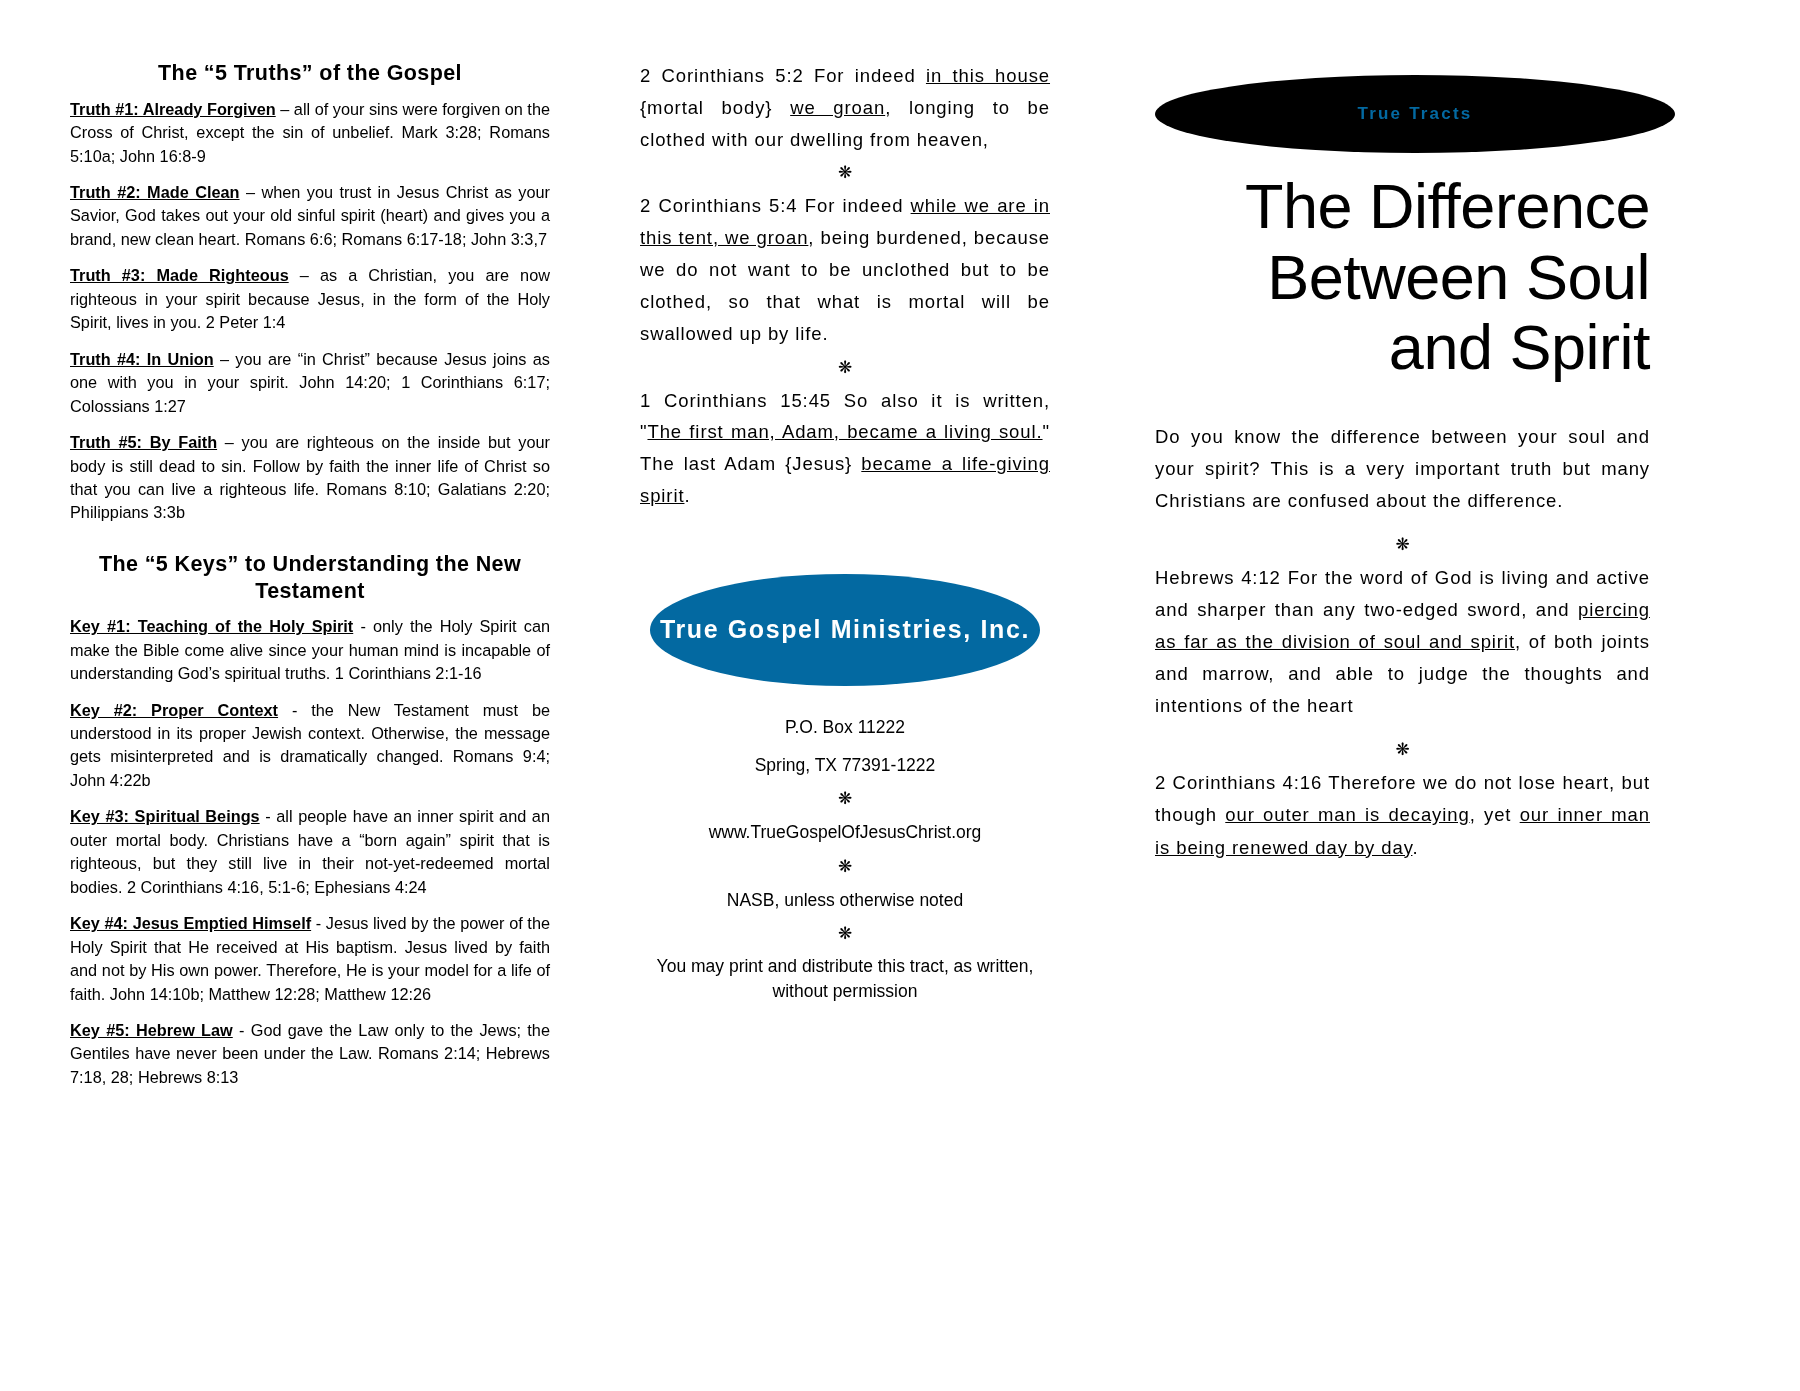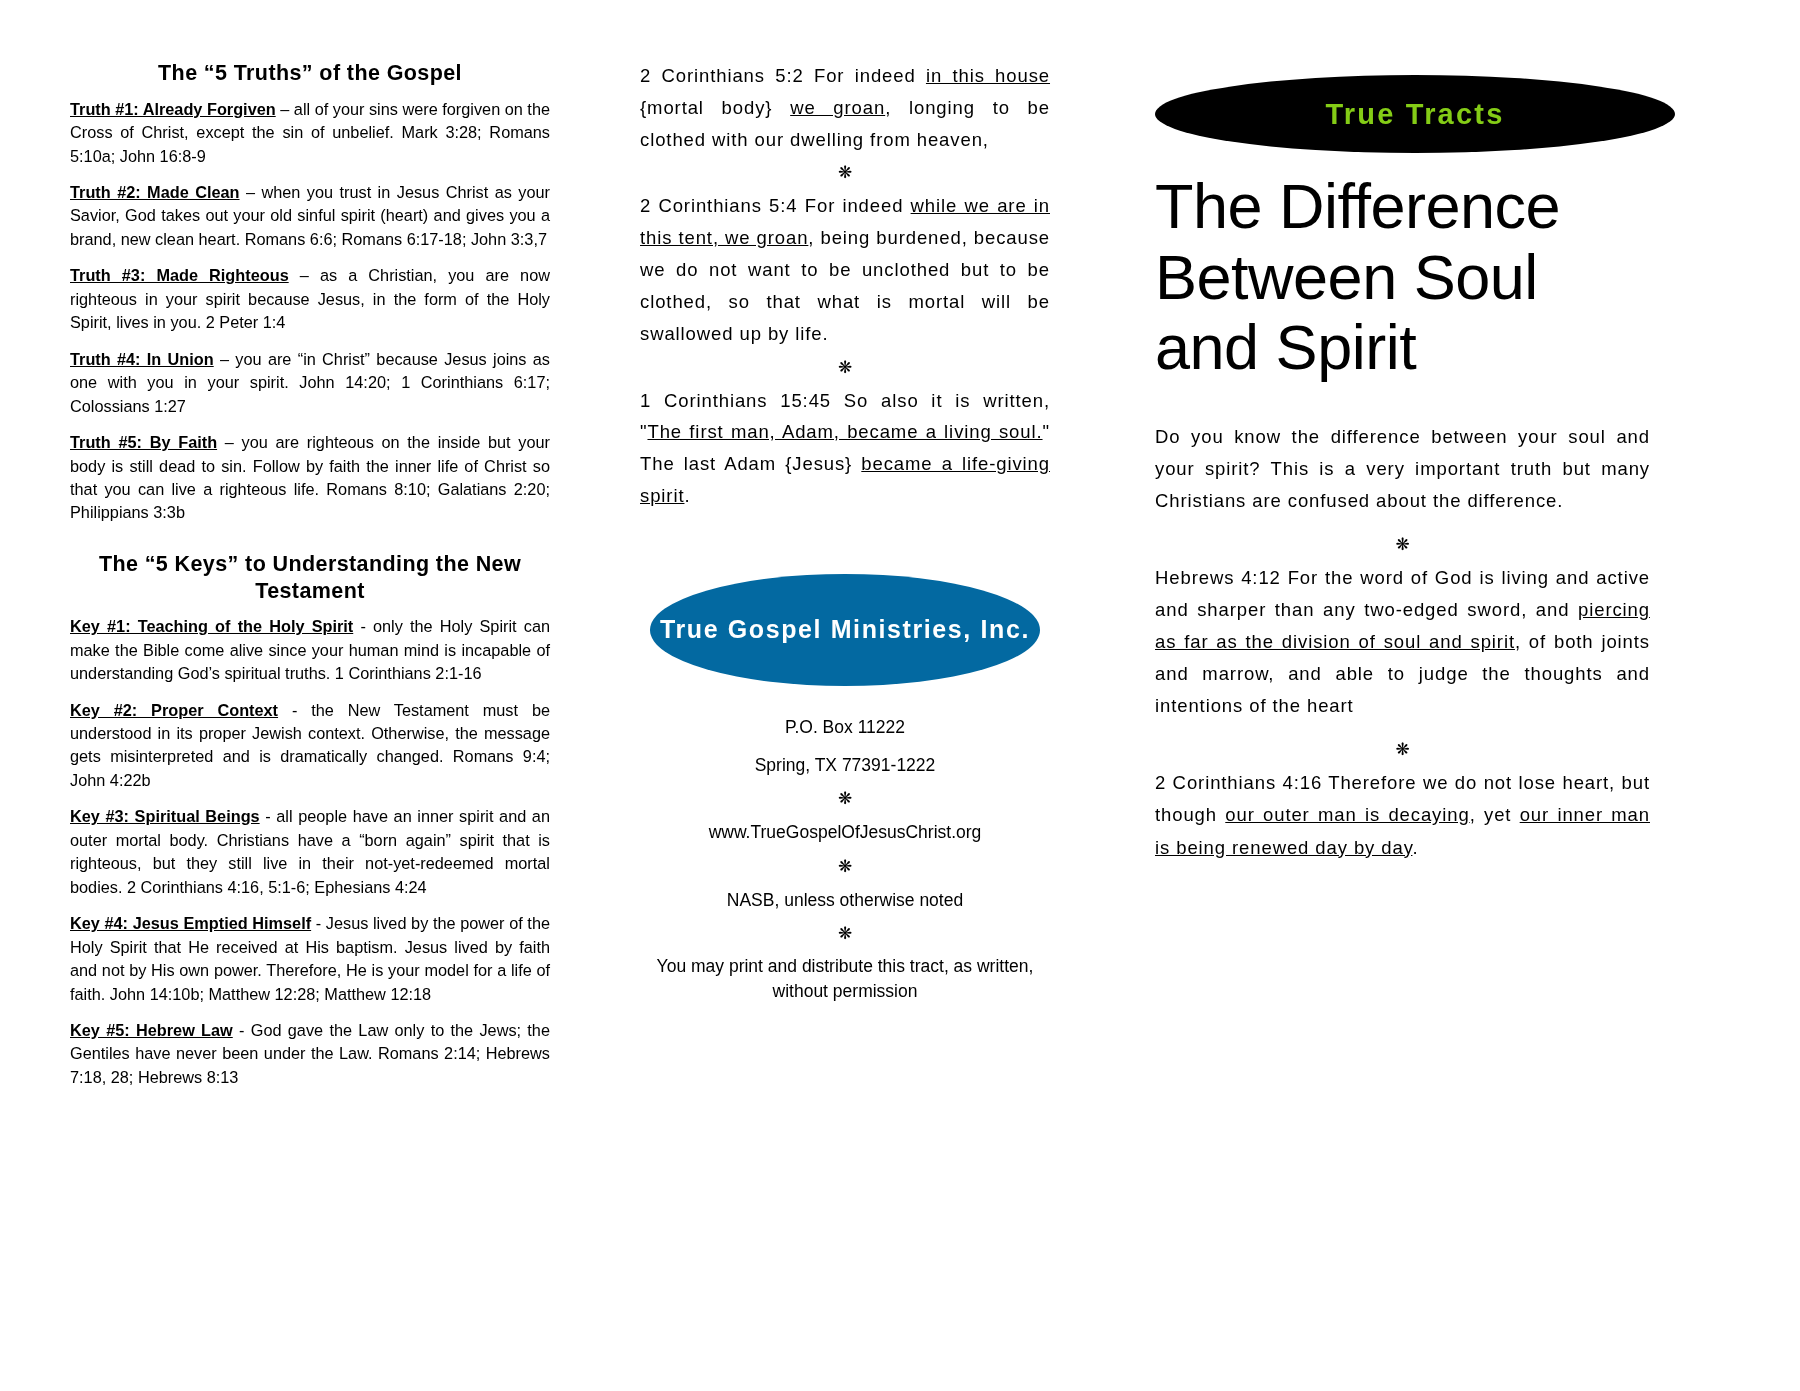--- a/index.html
+++ b/index.html
@@ -115,32 +115,32 @@
   .contact .two-line {
     line-height: 1.45;
   }
 
   
   .ellipse-top {
     width: 520px;
     height: 78px;
     border-radius: 50%;
     background: #000000;
-    color: #84cc16;
+    color: #0369a1;
     display: flex;
     align-items: center;
     justify-content: center;
-    font-size: 29px;
+    font-size: 17px;
     font-weight: bold;
     letter-spacing: 2.2px;
     margin: 15px 0 0 0;
   }
   .title {
     margin: 18px 0 8px 0;
-    text-align: left;
+    text-align: right;
     font-size: 63px;
     line-height: 1.12;
     font-weight: normal;
     font-family: "Liberation Sans", sans-serif;
     letter-spacing: -0.5px;
   }
   .intro {
     margin-top: 38px;
     font-size: 18.5px;
     line-height: 1.74;
@@ -161,21 +161,21 @@
     <p class="body-para"><span class="lead">Truth #2: Made Clean</span><span> – when you trust in Jesus Christ as your Savior, God takes out your old sinful spirit (heart) and gives you a brand, new clean heart.  Romans 6:6; Romans 6:17-18; John 3:3,7</span></p>
     <p class="body-para"><span class="lead">Truth #3: Made Righteous</span><span> – as a Christian, you are now righteous in your spirit because Jesus, in the form of the Holy Spirit, lives in you.  2 Peter 1:4</span></p>
     <p class="body-para"><span class="lead">Truth #4: In Union</span><span> – you are “in Christ” because Jesus joins as one with you in your spirit.  John 14:20; 1 Corinthians 6:17; Colossians 1:27</span></p>
     <p class="body-para"><span class="lead">Truth #5: By Faith</span><span> – you are righteous on the inside but your body is still dead to sin. Follow by faith the inner life of Christ so that you can live a righteous life.  Romans 8:10; Galatians 2:20; Philippians 3:3b</span></p>
 
     <h2 class="sec-head second">The “5 Keys” to Understanding the New Testament</h2>
 
     <p class="body-para"><span class="lead">Key #1: Teaching of the Holy Spirit</span><span> - only the Holy Spirit can make the Bible come alive since your human mind is incapable of understanding God’s spiritual truths.  1 Corinthians 2:1-16</span></p>
     <p class="body-para"><span class="lead">Key #2: Proper Context</span><span> - the New Testament must be understood in its proper Jewish context. Otherwise, the message gets misinterpreted and is dramatically changed.  Romans 9:4; John 4:22b</span></p>
     <p class="body-para"><span class="lead">Key #3: Spiritual Beings</span><span> - all people have an inner spirit and an outer mortal body. Christians have a “born again” spirit that is righteous, but they still live in their not-yet-redeemed mortal bodies.  2 Corinthians 4:16, 5:1-6; Ephesians 4:24</span></p>
-    <p class="body-para"><span class="lead">Key #4: Jesus Emptied Himself</span><span> - Jesus lived by the power of the Holy Spirit that He received at His baptism. Jesus lived by faith and not by His own power. Therefore, He is your model for a life of faith.  John 14:10b; Matthew 12:28; Matthew 12:18</span></p>
+    <p class="body-para"><span class="lead">Key #4: Jesus Emptied Himself</span><span> - Jesus lived by the power of the Holy Spirit that He received at His baptism. Jesus lived by faith and not by His own power. Therefore, He is your model for a life of faith.  John 14:10b; Matthew 12:28; Matthew 12:26</span></p>
     <p class="body-para"><span class="lead">Key #5: Hebrew Law</span><span> - God gave the Law only to the Jews; the Gentiles have never been under the Law.  Romans 2:14; Hebrews 7:18, 28; Hebrews 8:13</span></p>
   </div>
 
   <div class="panel panel-mid">
 
     <p class="verse"><span>2 Corinthians 5:2 For indeed </span><span class="u">in this house</span><span> {mortal body} </span><span class="u">we groan</span><span>, longing to be clothed with our dwelling from heaven,</span></p>
 
     <div class="leaf">❋</div>
 
     <p class="verse"><span>2 Corinthians 5:4 For indeed </span><span class="u">while we are in this tent, we groan</span><span>, being burdened, because we do not want to be unclothed but to be clothed, so that what is mortal will be swallowed up by life.</span></p>

